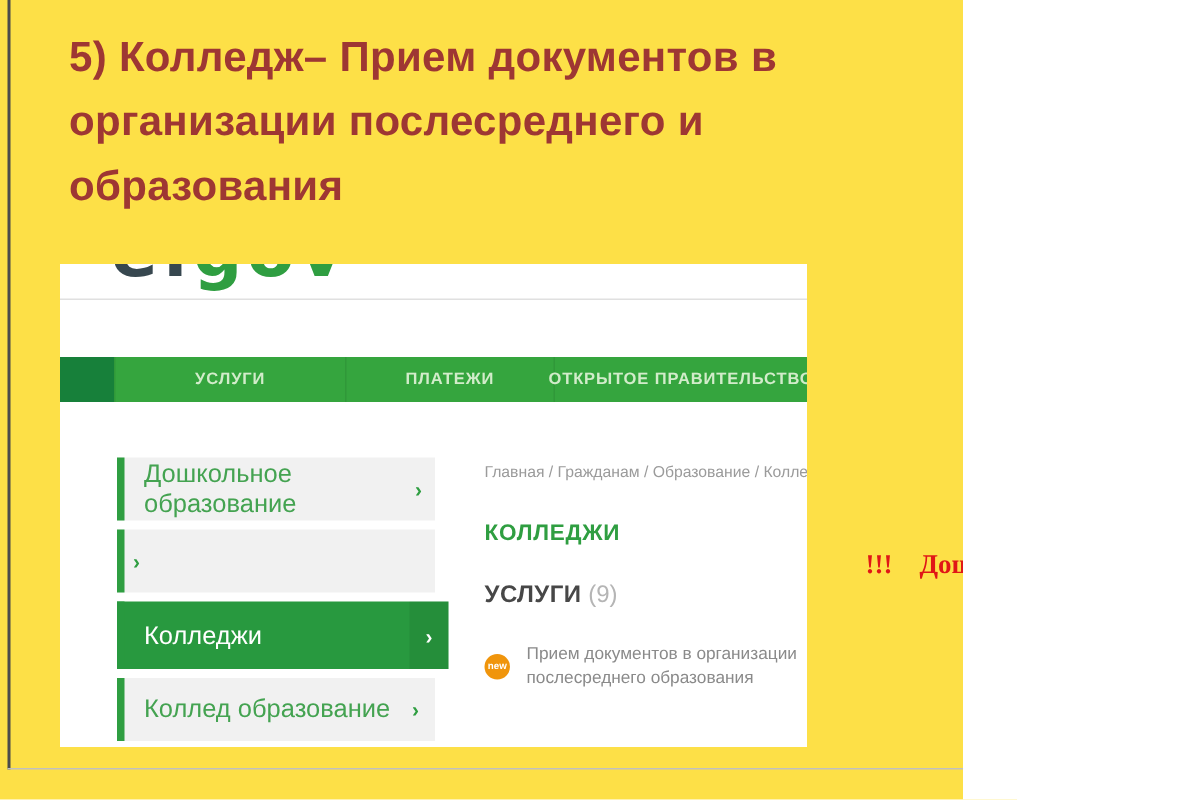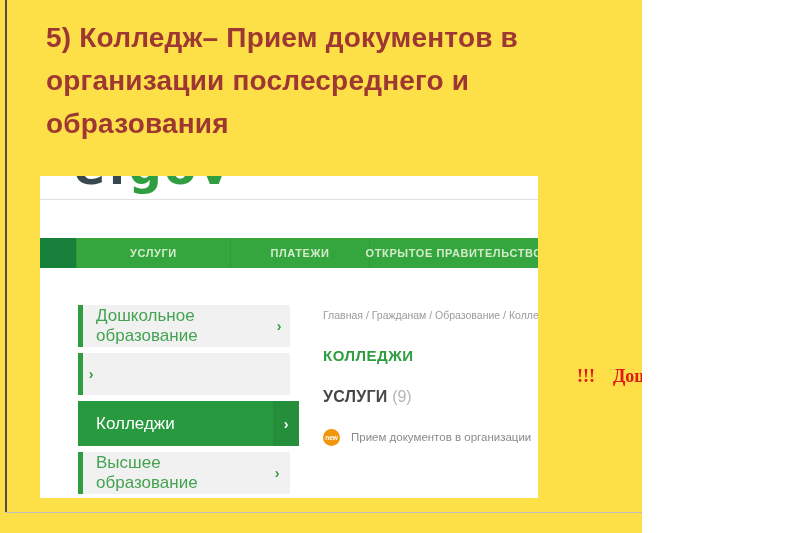--- a/index.html
+++ b/index.html
@@ -97,33 +97,34 @@
         <div class="side-bar"></div>
         <div class="side-chev">›</div>
       </div>
       <div class="side-item selected">
         <div class="side-bar"></div>
         <div class="side-label">Колледжи</div>
         <div class="side-chev">›</div>
       </div>
       <div class="side-item">
         <div class="side-bar"></div>
-        <div class="side-label">Высшее образование</div>
+        <div class="side-label">Коллед образование</div>
         <div class="side-chev">›</div>
       </div>
     </div>
 
     <div class="content">
       <div class="crumb">Главная / Гражданам / Образование / Коллед</div>
       <div class="heading">КОЛЛЕДЖИ</div>
       <div class="services"><b>УСЛУГИ</b> <span class="cnt">(9)</span></div>
       <div class="service-row">
         <div class="badge">new</div>
         <div class="service-text">
           <div>Прием документов в организации</div>
+          <div>послесреднего образования</div>
         </div>
       </div>
     </div>
   </div>
 
   <div class="note">
     <div>!!!    Дошкольное</div>
     
     
     

